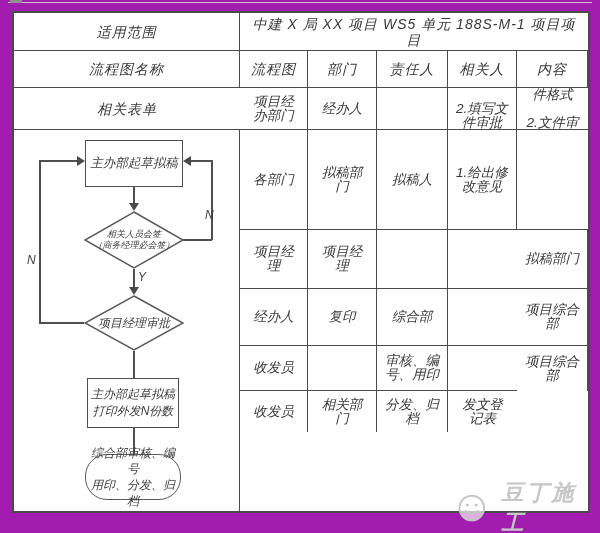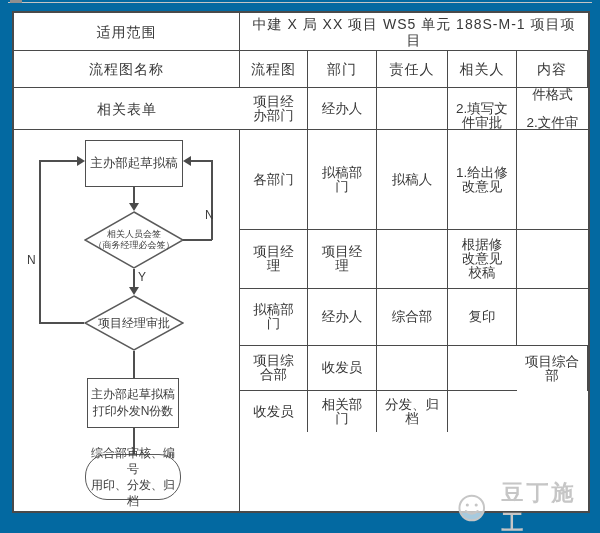--- a/index.html
+++ b/index.html
@@ -1,20 +1,21 @@
 <!DOCTYPE html>
 <html><head>
 <meta charset="utf-8">
 <style>
   * { margin:0; padding:0; box-sizing:border-box; }
   html,body { background:#fff; }
   .page {
-    position:relative; width:600px; height:533px; background:#0369a1;
+    position:relative; width:600px; height:533px; background:#a21caf;
     font-family:"Liberation Sans","DejaVu Sans",sans-serif; color:#333;
     overflow:hidden;
+    font-style:italic;
   }
   .scan-line { position:absolute; left:8px; top:2px; width:584px; height:1px; background:#c4c4c4; }
   .scan-mark { position:absolute; left:10px; top:0; width:12px; height:3px; background:#8f8f8f; }
 
   .tbl {
     position:absolute; left:12px; top:11px;
     display:grid;
     grid-template-columns:226px 68px 69px 71px 69px 71px;
     grid-template-rows:38px 37px 42px 100px 59px 57px 45px 41px 79px;
     border:2px solid #4a4a4a; background:#fff;
@@ -142,38 +143,39 @@
 
     <div class="cell">各部门</div>
     <div class="cell">拟稿部门</div>
     <div class="cell">拟稿人</div>
     <div class="cell">1.给出修改意见</div>
     <div class="cell lastcol"></div>
 
     <div class="cell">项目经理</div>
     <div class="cell">项目经理</div>
     <div class="cell"></div>
-    <div class="cell">根据修改意见校稿</div>
     <div class="cell lastcol"></div>
 
     <div class="cell">拟稿部门</div>
     <div class="cell">经办人</div>
+    <div class="cell">复印</div>
     <div class="cell">综合部</div>
-    <div class="cell">复印</div>
     <div class="cell lastcol"></div>
 
     <div class="cell">项目综合部</div>
     <div class="cell">收发员</div>
     <div class="cell"></div>
+    <div class="cell">审核、编号、用印</div>
     <div class="cell lastcol"></div>
 
     <div class="cell lastrow">项目综合部</div>
     <div class="cell lastrow">收发员</div>
     <div class="cell lastrow">相关部门</div>
     <div class="cell lastrow">分发、归档</div>
+    <div class="cell lastrow lastcol">发文登记表</div>
   </div>
 
   <div class="wm">
     <svg width="32" height="32" viewBox="0 0 32 32">
       <circle cx="16" cy="16" r="12.5" fill="rgba(255,255,255,0.65)" stroke="#c6c6c6" stroke-width="2"></circle>
       <circle cx="11.5" cy="13" r="1.6" fill="#c6c6c6"></circle>
       <circle cx="20.5" cy="13" r="1.6" fill="#c6c6c6"></circle>
       <path d="M10 19 q6 5.5 12 0" fill="none" stroke="#c6c6c6" stroke-width="2" stroke-linecap="round"></path>
     </svg>
     <span class="wm-text">豆丁施工</span>

